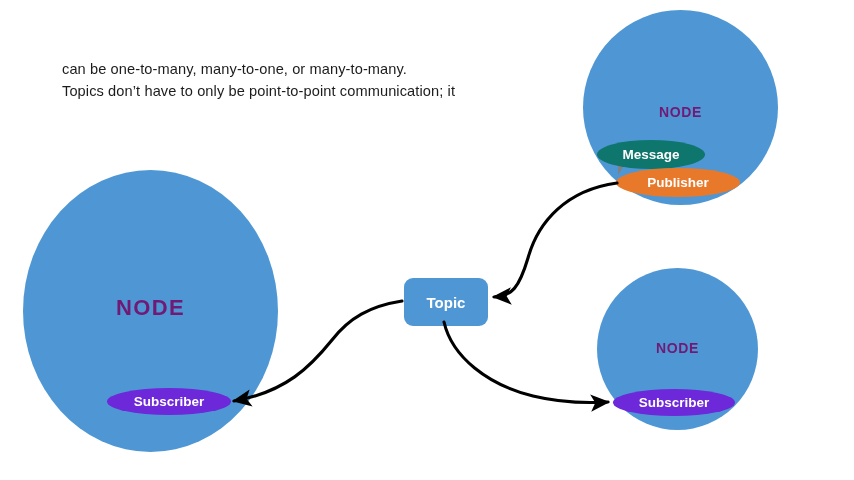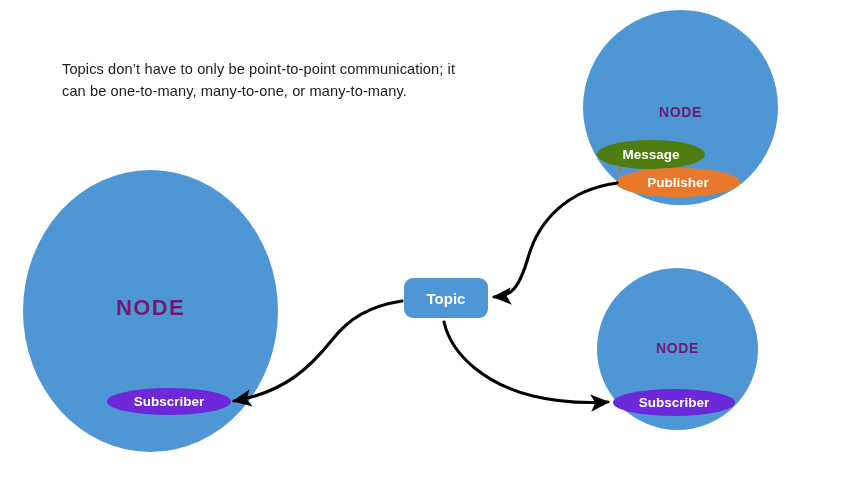--- a/index.html
+++ b/index.html
@@ -59,21 +59,21 @@
     display: flex;
     align-items: center;
     justify-content: center;
     color: #ffffff;
     font-weight: bold;
     font-size: 13.5px;
     white-space: nowrap;
   }
   .pill.green { background: #6d28d9; }
   .pill.orange { background: #e8792b; }
-  .pill.gray { background: #4d7c0f; }
+  .pill.gray { background: #0f766e; }
 
   .bubble-tail {
     position: absolute;
     width: 0;
     height: 0;
     border-left: 9px solid #808080;
     border-right: 7px solid transparent;
     border-bottom: 14px solid transparent;
   }
 
@@ -89,41 +89,41 @@
     font-size: 15px;
     white-space: nowrap;
   }
 </style>
 </head>
 <body>
 
 <div id="canvas">
 
   <div class="caption">
+    <div>can be one-to-many, many-to-one, or many-to-many.</div>
     <div>Topics don’t have to only be point-to-point communication; it</div>
-    <div>can be one-to-many, many-to-one, or many-to-many.</div>
   </div>
 
   <div class="node-circle" style="left:23px; top:170px; width:255px; height:282px;"></div>
   <div class="node-label big" style="left:23px; top:295px; width:255px;">NODE</div>
   <div class="pill green" style="left:107px; top:388px; width:124px; height:27px;">Subscriber</div>
 
   <div class="node-circle" style="left:583px; top:10px; width:195px; height:195px;"></div>
   <div class="node-label small" style="left:583px; top:104px; width:195px;">NODE</div>
 
   <div class="bubble-tail" style="left:618px; top:161px;"></div>
   <div class="pill gray" style="left:597px; top:140px; width:108px; height:29px;">Message</div>
 
   <div class="pill orange" style="left:616px; top:168px; width:124px; height:29px;text-align:right;">Publisher</div>
 
   <div class="node-circle" style="left:597px; top:268px; width:161px; height:162px;"></div>
   <div class="node-label small" style="left:597px; top:340px; width:161px;">NODE</div>
   <div class="pill green" style="left:613px; top:389px; width:122px; height:27px;">Subscriber</div>
 
-  <div class="topic-box" style="left:404px; top:278px; width:84px; height:40px;">Topic</div>
+  <div class="topic-box" style="left:404px; top:278px; width:84px; height:48px;">Topic</div>
 
   <svg id="arrow-layer" viewBox="0 0 854 480">
     <defs>
       <marker id="ah" markerWidth="7" markerHeight="7" refX="5.6" refY="3" orient="auto" markerUnits="strokeWidth">
         <path d="M0,0.2 L6.2,3 L0,5.8 L1.5,3 Z" fill="#000000"></path>
       </marker>
     </defs>
 
     <path d="M 617,183 C 566,190 538,222 528,258 C 519,288 512,296 494,297" fill="none" stroke="#000000" stroke-width="3.1" stroke-linecap="round" marker-end="url(#ah)"></path>
 

